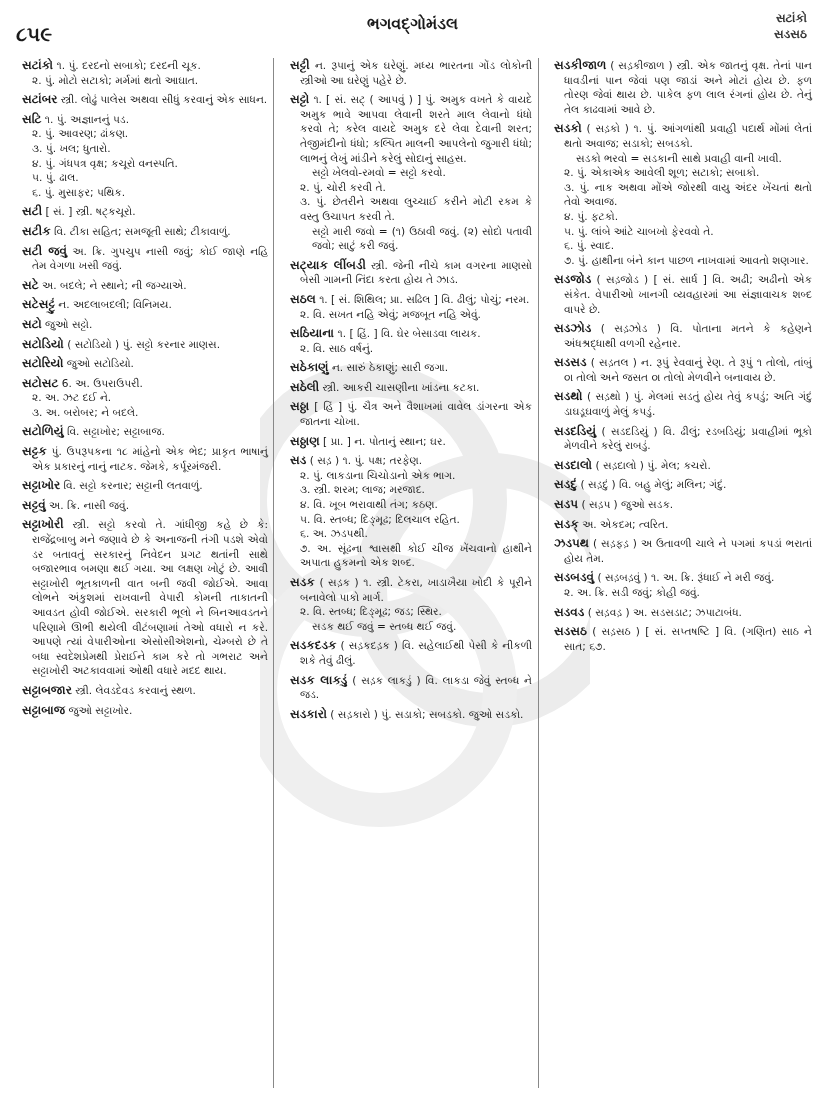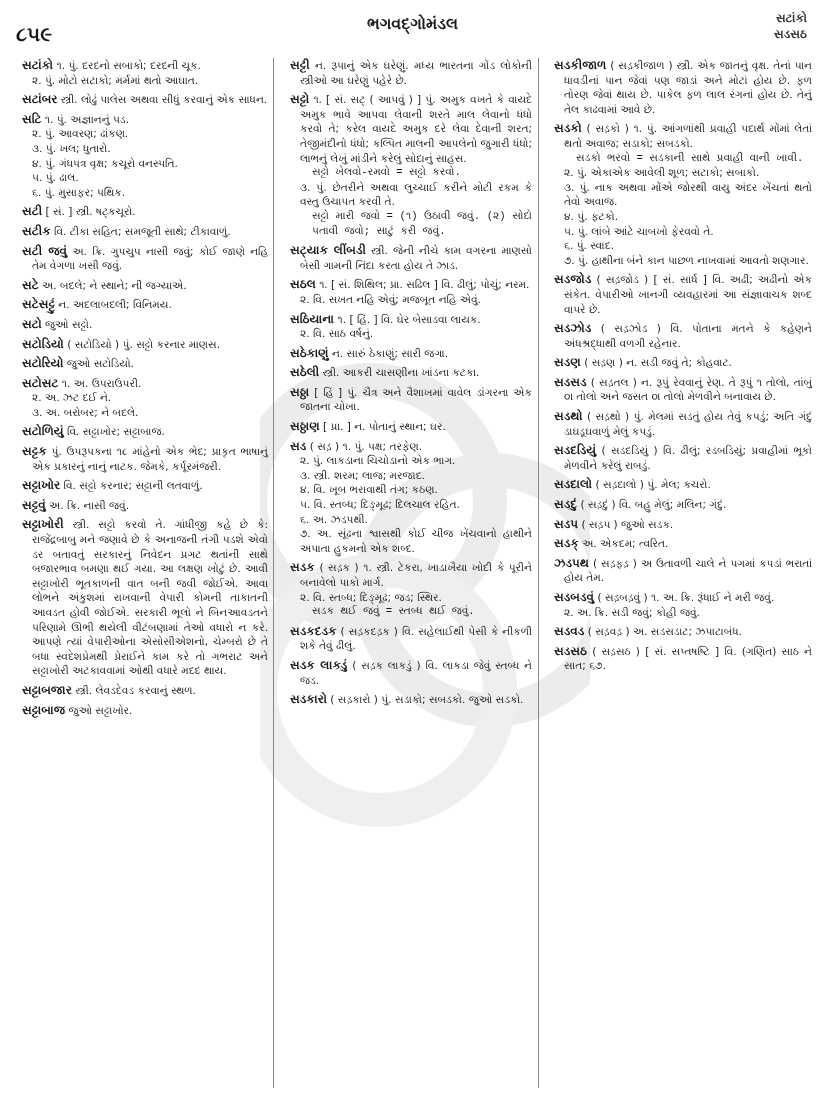--- a/index.html
+++ b/index.html
@@ -20,21 +20,21 @@
     font-size:10.6px; line-height:14.6px;
   }
   .col1 { left:14px; width:254px; }
   .col2 { left:282px; width:250px; }
   .col3 { left:546px; width:266px; }
   .divider { position:absolute; top:58px; height:1030px; width:1px; background:#888; z-index:1; }
   .entry { margin:0 0 5px 8px; text-align:justify; }
   .entry .sense { display:block; padding-left:10px; }
   .entry .body { padding-left:10px; display:block; text-indent:-10px; padding-left:10px; }
   .hw { font-weight:bold; font-size:12px; }
-  .phrase { display:block; padding-left:22px;font-family:Liberation Mono, monospace; }
+  .phrase { display:block; padding-left:22px; }
 </style>
 </head>
 <body>
 
 <svg class="watermark" viewBox="0 0 330 520">
   <circle cx="110" cy="170" r="120" fill="none" stroke="#ececec" stroke-width="34"></circle>
   <circle cx="230" cy="260" r="120" fill="none" stroke="#ececec" stroke-width="34"></circle>
   <circle cx="120" cy="360" r="120" fill="none" stroke="#efefef" stroke-width="34"></circle>
 </svg>
 
@@ -84,21 +84,21 @@
     <div class="entry">
       <span class="body"><span class="hw">સટો</span> <span>જુઓ સટ્ટો.</span></span>
     </div>
     <div class="entry">
       <span class="body"><span class="hw">સટોડિયો</span> <span>( સટોડિયો ) પું. સટ્ટો કરનાર માણસ.</span></span>
     </div>
     <div class="entry">
       <span class="body"><span class="hw">સટોરિયો</span> <span>જુઓ સટોડિયો.</span></span>
     </div>
     <div class="entry">
-      <span class="body"><span class="hw">સટોસટ</span> <span>૧. અ. ઉપરાઉપરી.</span></span>
+      <span class="body"><span class="hw">સટોસટ</span> <span>6. અ. ઉપરાઉપરી.</span></span>
       <span class="sense">૨. અ. ઝટ દઈ ને.</span>
       <span class="sense">૩. અ. બરોબર; ને બદલે.</span>
     </div>
     <div class="entry">
       <span class="body"><span class="hw">સટોળિયું</span> <span>વિ. સટ્ટાખોર; સટ્ટાબાજ.</span></span>
     </div>
     <div class="entry">
       <span class="body"><span class="hw">સટ્ટક</span> <span>પું. ઉપરૂપકના ૧૮ માંહેનો એક ભેદ; પ્રાકૃત ભાષાનું એક પ્રકારનું નાનું નાટક. જેમકે, કર્પૂરમંજરી.</span></span>
     </div>
     <div class="entry">
@@ -117,20 +117,21 @@
       <span class="body"><span class="hw">સટ્ટાબાજ</span> <span>જુઓ સટ્ટાખોર.</span></span>
     </div>
   </div>
 <div class="col col2" id="col1">
     <div class="entry">
       <span class="body"><span class="hw">સટ્ટી</span> <span>ન. રૂપાનું એક ઘરેણું. મધ્ય ભારતના ગોંડ લોકોની સ્ત્રીઓ આ ઘરેણું પહેરે છે.</span></span>
     </div>
     <div class="entry">
       <span class="body"><span class="hw">સટ્ટો</span> <span>૧. [ સં. સટ્ ( આપવું ) ] પું. અમુક વખતે કે વાયદે અમુક ભાવે આપવા લેવાની શરતે માલ લેવાનો ધંધો કરવો તે; કરેલ વાયદે અમુક દરે લેવા દેવાની શરત; તેજીમંદીનો ધંધો; કલ્પિત માલની આપલેનો જુગારી ધંધો; લાભનું લેખું માંડીને કરેલું સોદાનું સાહસ.</span></span>
       <span class="phrase">સટ્ટો ખેલવો-રમવો = સટ્ટો કરવો.</span>
+      <span class="sense">૨. પું. ચોરી કરવી તે.</span>
       <span class="sense">૩. પું. છેતરીને અથવા લુચ્ચાઈ કરીને મોટી રકમ કે વસ્તુ ઉચાપત કરવી તે.</span>
       <span class="phrase">સટ્ટો મારી જવો = (૧) ઉઠાવી જવું. (૨) સોદો પતાવી જવો; સાટું કરી જવું.</span>
     </div>
     <div class="entry">
       <span class="body"><span class="hw">સટ્યાક લીંબડી</span> <span>સ્ત્રી. જેની નીચે કામ વગરના માણસો બેસી ગામની નિંદા કરતા હોય તે ઝાડ.</span></span>
     </div>
     <div class="entry">
       <span class="body"><span class="hw">સઠલ</span> <span>૧. [ સં. શિથિલ; પ્રા. સઢિલ ] વિ. ઢીલું; પોચું; નરમ.</span></span>
       <span class="sense">૨. વિ. સખત નહિ એવું; મજબૂત નહિ એવું.</span>
     </div>
@@ -188,23 +189,20 @@
       <span class="sense">૬. પું. સ્વાદ.</span>
       <span class="sense">૭. પું. હાથીના બંને કાન પાછળ નાખવામાં આવતો શણગાર.</span>
     </div>
     <div class="entry">
       <span class="body"><span class="hw">સડજોડ</span> <span>( સડ઼જોડ ) [ સં. સાર્ધ ] વિ. અઢી; અઢીનો એક સંકેત. વેપારીઓ ખાનગી વ્યવહારમાં આ સંજ્ઞાવાચક શબ્દ વાપરે છે.</span></span>
     </div>
     <div class="entry">
       <span class="body"><span class="hw">સડઝોડ</span> <span>( સડ઼ઝોડ ) વિ. પોતાના મતને કે કહેણને અંધશ્રદ્ધાથી વળગી રહેનાર.</span></span>
     </div>
     <div class="entry">
-      <span class="body"><span class="hw">સડણ</span> <span>( સડ઼ણ ) ન. સડી જવું તે; કોહવાટ.</span></span>
-    </div>
-    <div class="entry">
       <span class="body"><span class="hw">સડસડ</span> <span>( સડ઼તલ ) ન. રૂપું રેવવાનું રેણ. તે રૂપું ૧ તોલો, તાંબું ૦ા તોલો અને જસત ૦ા તોલો મેળવીને બનાવાય છે.</span></span>
     </div>
     <div class="entry">
       <span class="body"><span class="hw">સડથો</span> <span>( સડ઼થો ) પું. મેલમાં સડતું હોય તેવું કપડું; અતિ ગંદું ડાઘડૂઘવાળું મેલું કપડું.</span></span>
     </div>
     <div class="entry">
       <span class="body"><span class="hw">સડદડિયું</span> <span>( સડદડિયું ) વિ. ઢીલું; રડબડિયું; પ્રવાહીમાં ભૂકો મેળવીને કરેલું રાબડું.</span></span>
     </div>
     <div class="entry">
       <span class="body"><span class="hw">સડદાલો</span> <span>( સડ઼દાલો ) પું. મેલ; કચરો.</span></span>

